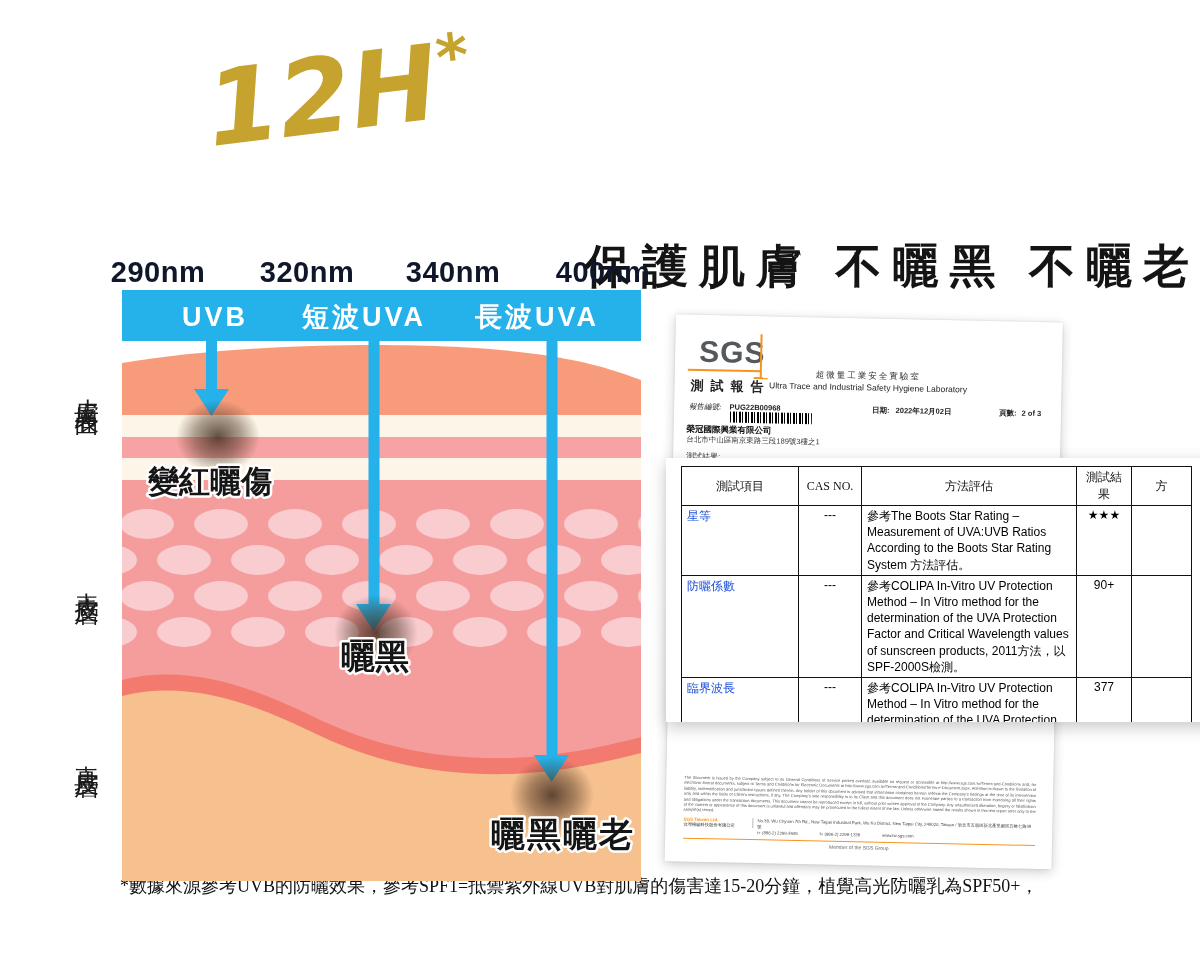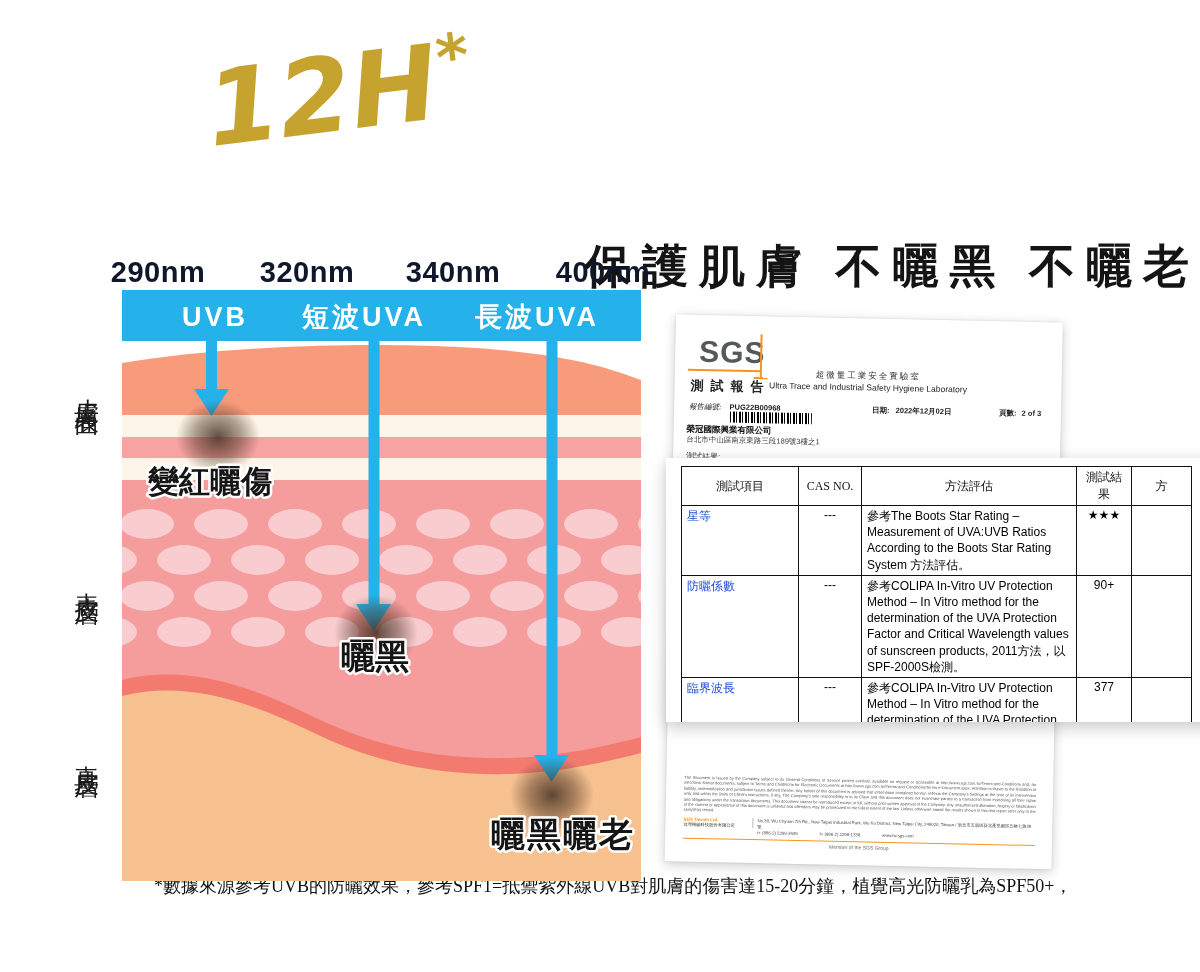--- a/index.html
+++ b/index.html
@@ -71,21 +71,21 @@
   th.cas-h{font-family:"Liberation Sans",sans-serif;font-weight:bold;font-size:11.5px;}
   td.item{font-size:12px;color:#1d4ed8;}
   td.cas{font-size:12px;text-align:center;}
   td.method{font-size:12px;line-height:16.2px;color:#000000;}
   td.result{font-size:12px;text-align:center;}
   .row1 td{height:48px;} .row2 td{height:77px;} .row3 td{height:78px;}
 
   
   .footnote{position:absolute;left:120px;top:874px;width:1000px;
         font-family:"Liberation Serif","DejaVu Serif",serif;font-size:18px;
-        line-height:24px;color:#111;margin-left:34px;}
+        line-height:24px;color:#111;}
 
   
   .diagram{position:absolute;left:122px;top:290px;z-index:3;}
   text.bar-label{fill:#fff;font-weight:bold;font-size:27px;letter-spacing:3px;
         font-family:"Liberation Sans",sans-serif;}
   text.effect{font-family:"Liberation Sans","DejaVu Sans",sans-serif;font-weight:bold;
         fill:#151515;stroke:#ffffff;stroke-width:5px;paint-order:stroke;stroke-linejoin:round;}
 </style>
 </head>
 <body>

